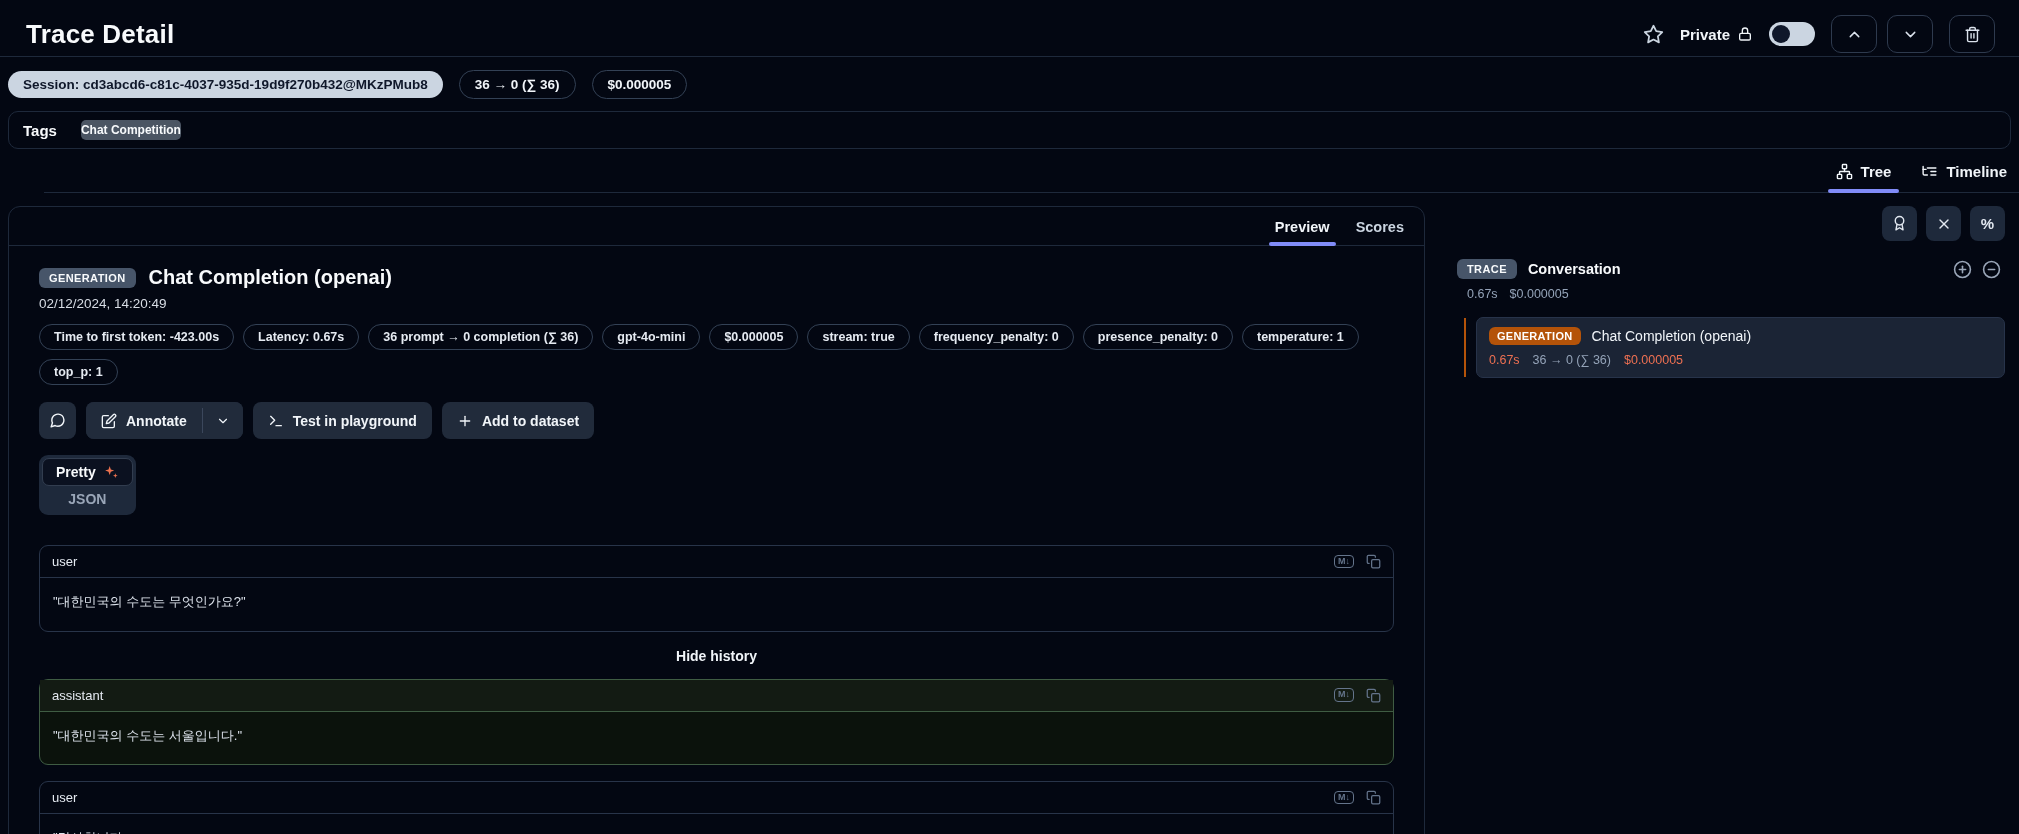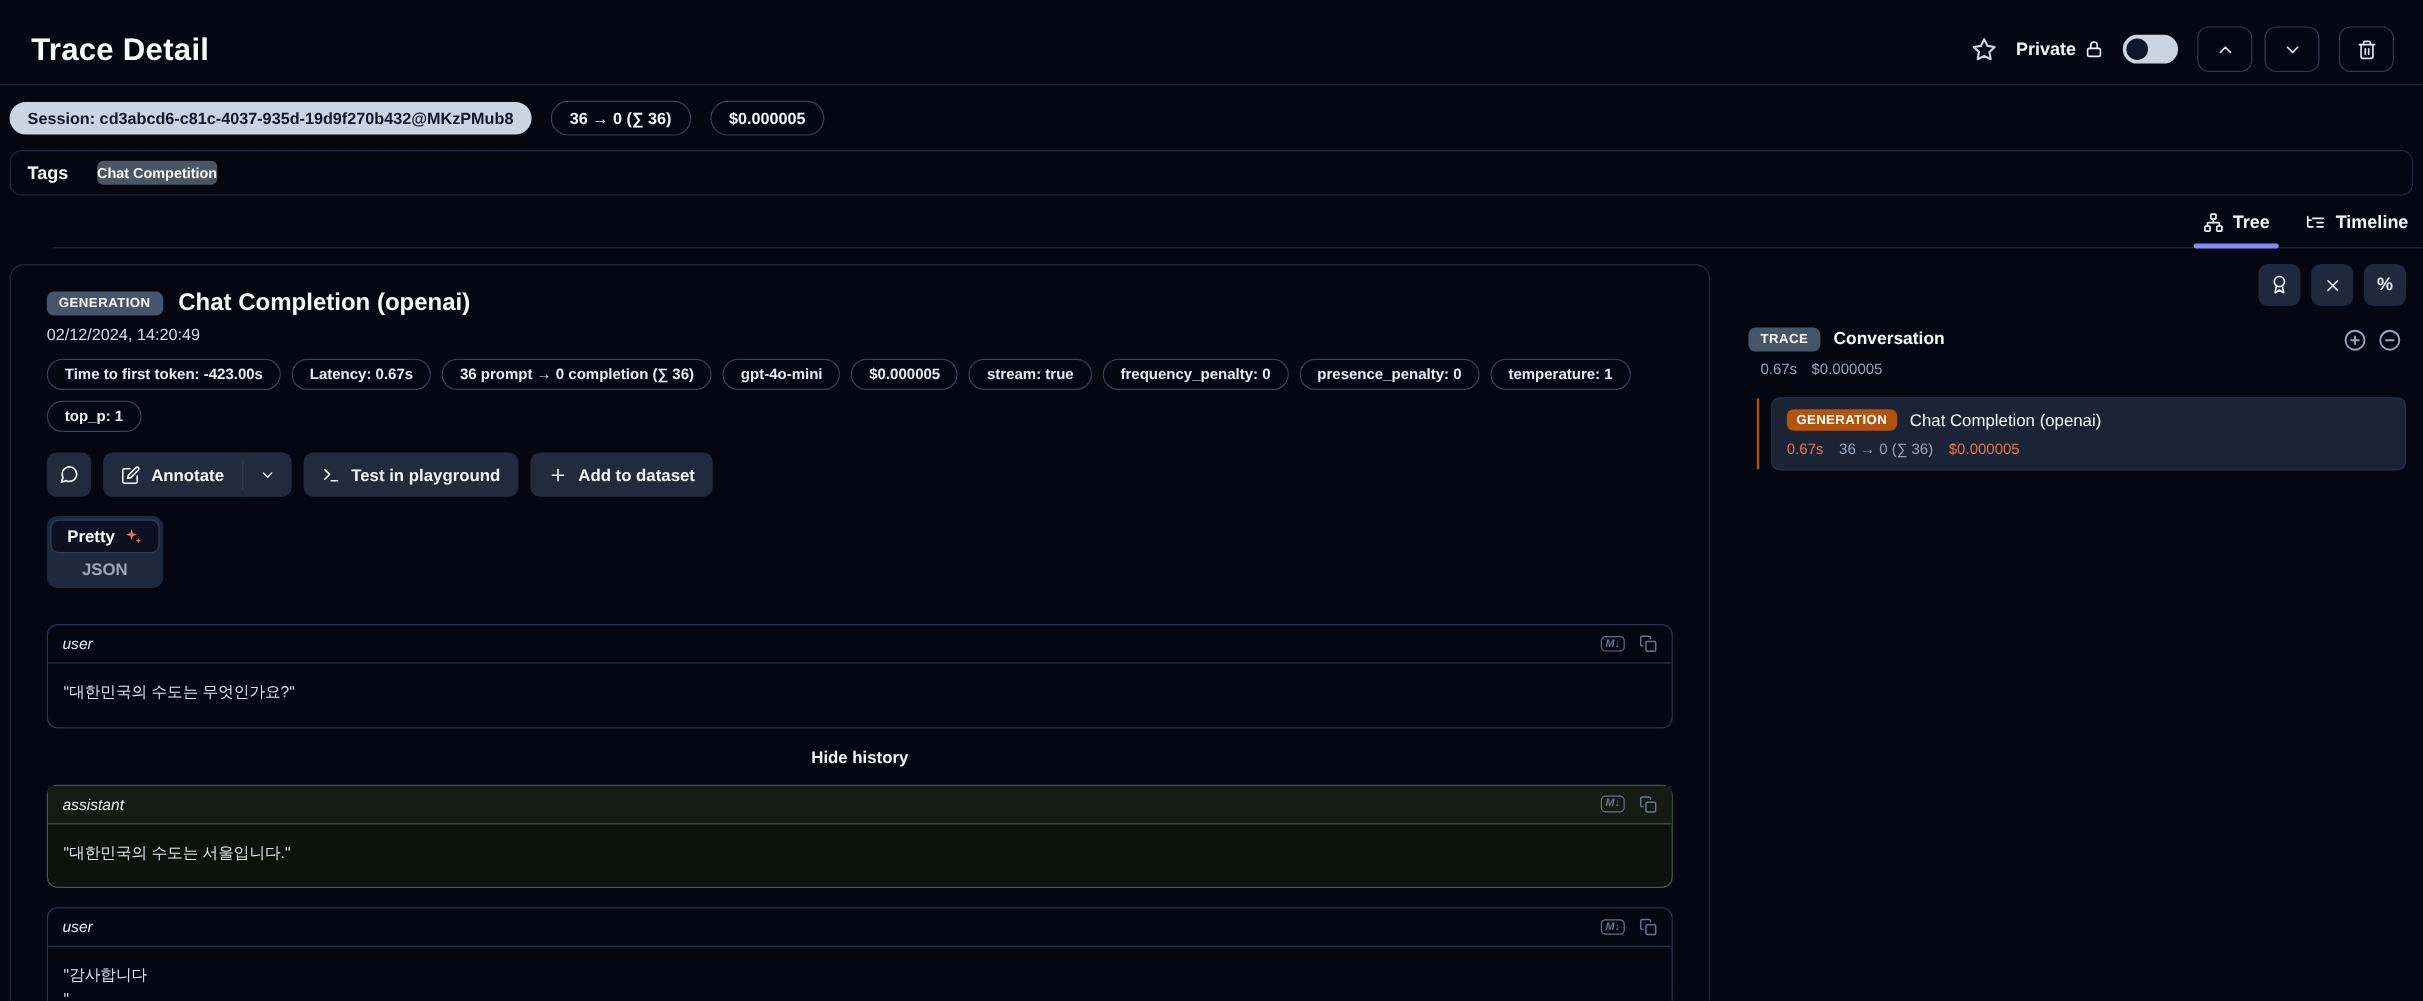--- a/index.html
+++ b/index.html
@@ -5,21 +5,21 @@
   * { margin:0; padding:0; box-sizing:border-box; }
   html,body { width:2019px; height:834px; overflow:hidden; }
   body {
     background:#030712; color:#f8fafc;
     font-family:"Liberation Sans","DejaVu Sans",sans-serif;
     font-size:14px;
   }
   svg { display:block; }
 
   
-  .topbar { height:71px; display:flex; align-items:center; justify-content:space-between;
+  .topbar { height:57px; display:flex; align-items:center; justify-content:space-between;
             padding:12px 24px 0 26px; border-bottom:1px solid #1e293b; }
   .page-title { font-size:26px; font-weight:bold; letter-spacing:.2px; }
   .topbar-right { display:flex; align-items:center; gap:16px; }
   .icon-plain { color:#cbd5e1; cursor:pointer; }
   .privacy { display:flex; align-items:center; gap:7px; font-size:15px; font-weight:600; color:#f1f5f9; }
   .toggle { width:46px; height:24px; border-radius:12px; background:#cbd5e1; position:relative; cursor:pointer; }
   .toggle .knob { position:absolute; left:3px; top:3px; width:18px; height:18px; border-radius:50%; background:#0f172a; }
   .sq-btn { width:46px; height:38px; border:1px solid #2e3a4e; border-radius:10px; background:transparent;
             display:flex; align-items:center; justify-content:center; color:#dbe2ec; cursor:pointer; }
   .btn-group { display:flex; gap:10px; }
@@ -78,21 +78,21 @@
 
   .format-toggle { display:inline-flex; align-items:center; background:#1e293b; border-radius:9px;
                    padding:3px; margin:16px 0 0 30px;flex-direction:column; }
   .seg { padding:5px 13px; font-size:14px; font-weight:600; display:flex; align-items:center; gap:7px; cursor:pointer; }
   .seg.active { background:#0b1120; border:1px solid #323d4f; border-radius:7px; color:#f8fafc; }
   .seg.inactive { color:#9aa6b8; }
 
   .messages { margin:30px 30px 0 30px; }
   .msg { border:1px solid #283449; border-radius:9px; margin-bottom:16px; }
   .msg-header { display:flex; align-items:center; justify-content:space-between;
-                padding:8px 12px; border-bottom:1px solid #283449;font-style:italic; }
+                padding:8px 12px; border-bottom:1px solid #283449; }
   .msg-role { font-size:13px; color:#e5eaf1; }
   .msg-tools { display:flex; align-items:center; gap:12px; color:#64748b; }
   .md-icon { border:1.5px solid #64748b; border-radius:4px; font-size:9px; font-weight:bold;
              padding:1px 3px; line-height:1.1; cursor:pointer; }
   .copy-btn { cursor:pointer; color:#64748b; }
   .msg-body { padding:14px 13px 19px 13px; font-size:13px; color:#dde3ec; white-space:pre-wrap; line-height:1.5; }
   .msg.assistant { border-color:#3f5c43; background:#0b120c; }
   .msg.assistant .msg-header { background:#131b13; border-bottom-color:#3f5c43; }
   .hide-history { text-align:center; font-size:14px; font-weight:600; color:#f1f5f9; margin:4px 0 15px 0; }
 
@@ -195,20 +195,24 @@
         <path d="M3 5v10a2 2 0 0 0 2 2h4"></path>
         <path d="M3 9h4"></path>
       </svg>
     <span>Timeline</span>
   </div>
 </div>
 
 <div class="main">
 
   <div class="left-panel">
+    <div class="panel-tabs">
+      <div class="ptab active">Preview</div>
+      <div class="ptab inactive">Scores</div>
+    </div>
 
     <div class="obs-header">
       <div class="obs-title-row">
         <span class="type-badge">GENERATION</span>
         <span class="obs-title">Chat Completion (openai)</span>
       </div>
       <div class="timestamp">02/12/2024, 14:20:49</div>
       <div class="pill-row">
 
       <span class="pill">Time to first token: -423.00s</span>

